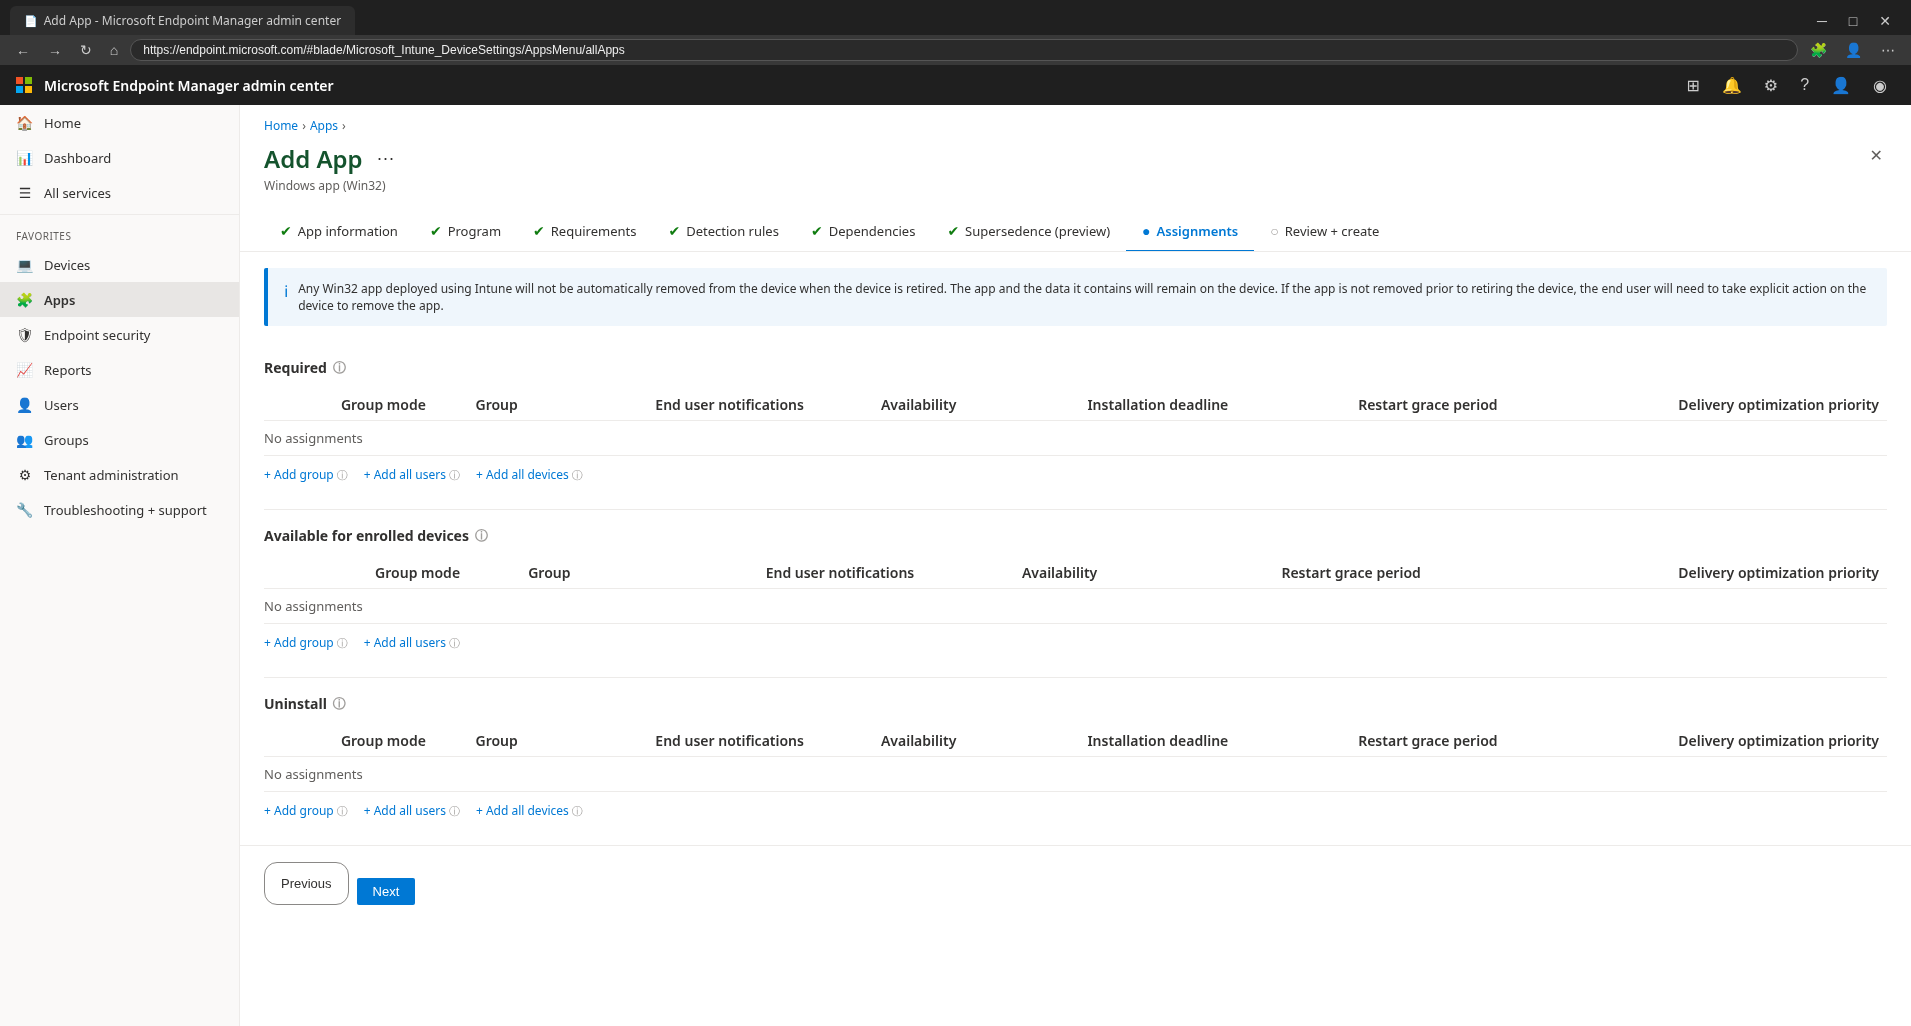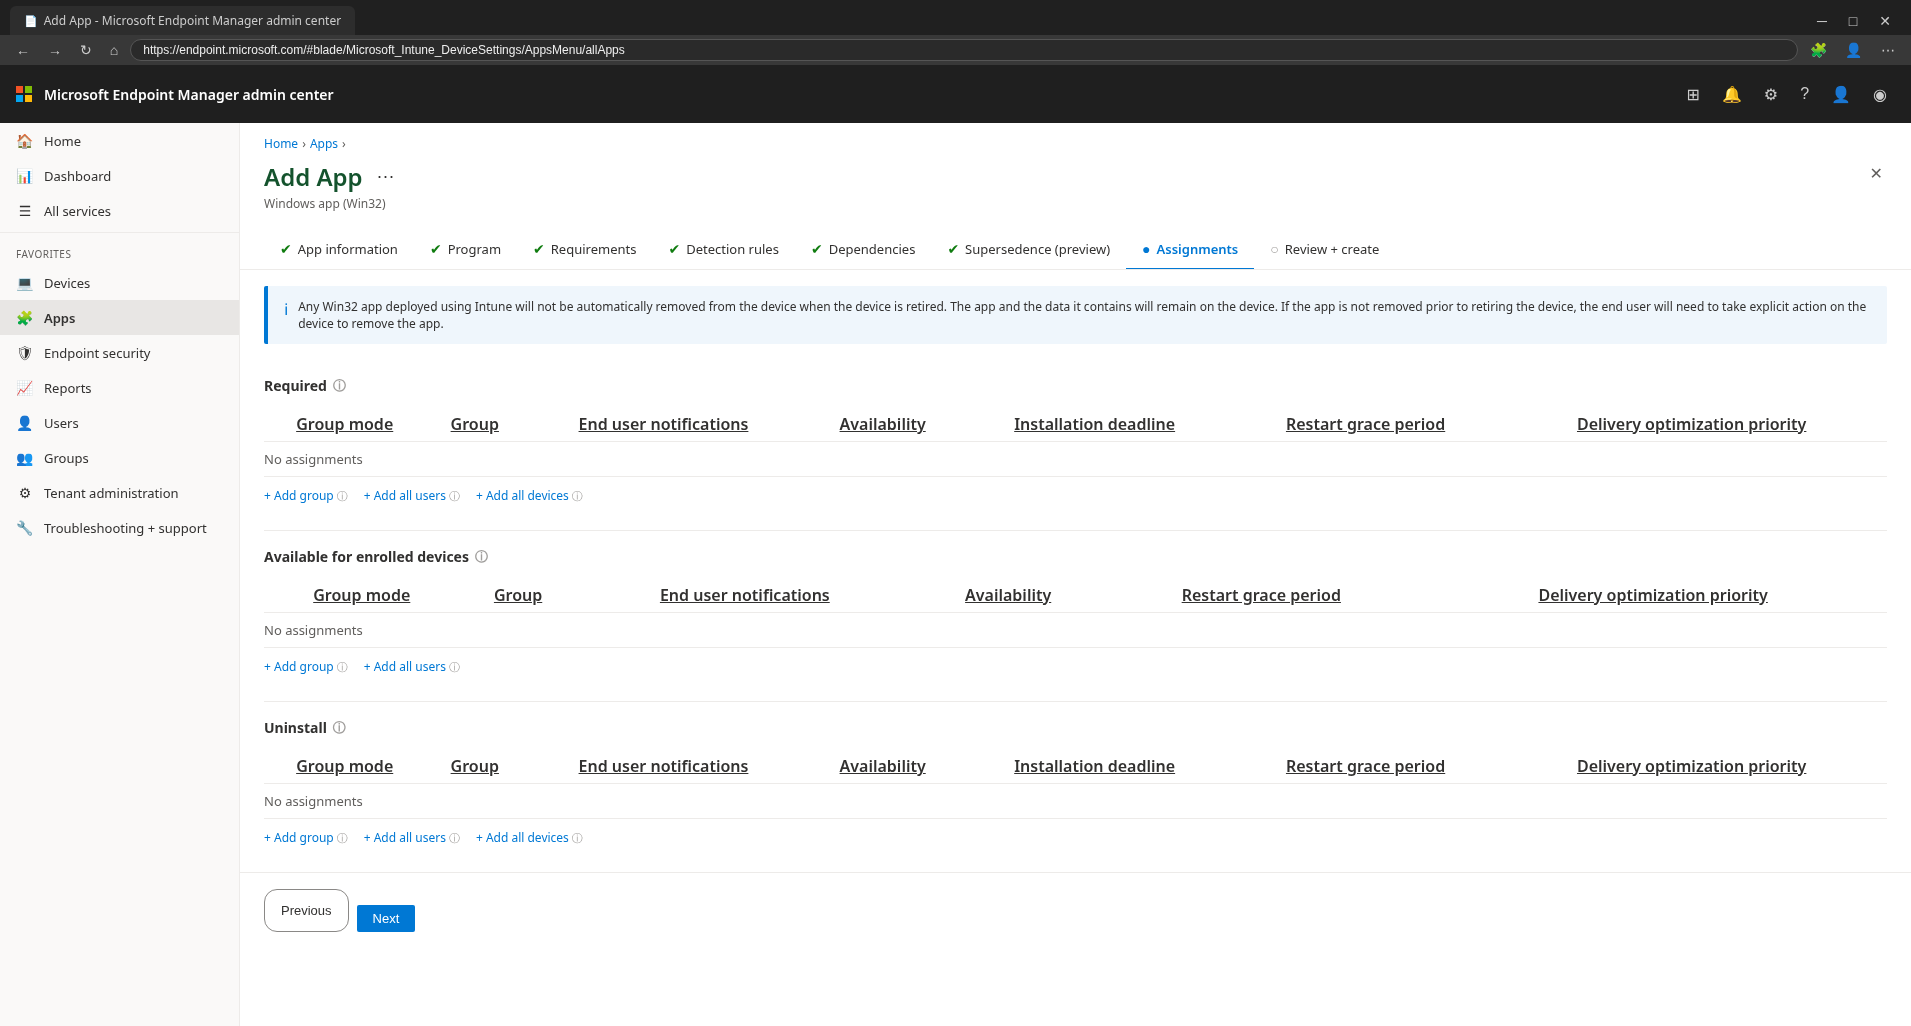--- a/index.html
+++ b/index.html
@@ -68,21 +68,21 @@
       display: flex;
       flex-direction: column;
       height: calc(100vh - 60px);
       background: white;
     }
     .top-bar {
       background: #1f1f1f;
       display: flex;
       align-items: center;
       padding: 0 16px;
-      height: 58px;
+      height: 40px;
       gap: 12px;
     }
     .top-bar-logo {
       display: flex;
       align-items: center;
       gap: 8px;
     }
     .top-bar-title {
       color: white;
       font-size: 14px;
@@ -269,27 +269,26 @@
     .section-title .info-circle {
       color: #a19f9d;
       font-size: 13px;
       cursor: pointer;
     }
     .assignment-table {
       width: 100%;
       border-collapse: collapse;
     }
     .assignment-table th {
-      text-align: center;
-      font-size: 16px;
+      text-align: right;
+      font-size: 14px;
       font-weight: 600;
       color: #323130;
       padding: 6px 8px 6px 0;
       border-bottom: 1px solid #edebe9;
-      text-decoration: underline;
     }
     .assignment-table td {
       padding: 8px 8px 8px 0;
       font-size: 13px;
       color: #605e5c;
       border-bottom: 1px solid #edebe9;
     }
     .add-links {
       display: flex;
       gap: 16px;

